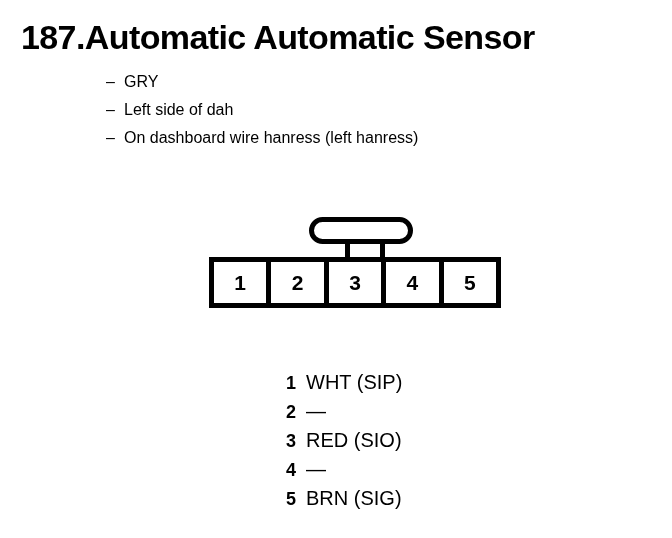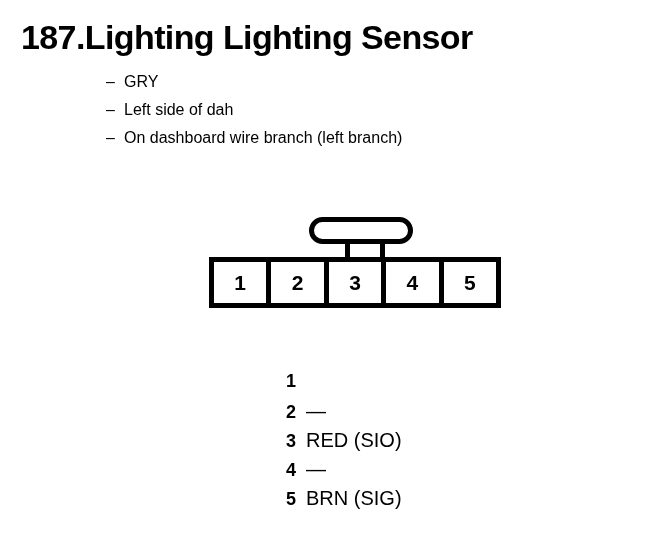--- a/index.html
+++ b/index.html
@@ -123,32 +123,32 @@
     font-size: 18px;
   }
   .legend-val {
     margin-left: 10px;
   }
 </style>
 </head>
 <body>
 
 <div id="page-title">
-  <span class="num">187.</span><span>Lighting Lighting Sensor</span>
+  <span class="num">187.</span><span>Automatic Automatic Sensor</span>
 </div>
 
 <div id="bullet-list">
   <span class="bullet-row">
     <span class="bullet-dash">–</span><span>GRY</span>
   </span>
   <span class="bullet-row">
     <span class="bullet-dash">–</span><span>Left side of dah</span>
   </span>
   <span class="bullet-row">
-    <span class="bullet-dash">–</span><span>On dashboard wire branch (left branch)</span>
+    <span class="bullet-dash">–</span><span>On dashboard wire hanress (left hanress)</span>
   </span>
 </div>
 
 <div id="connector">
 
   <div id="connector-latch"></div>
   <div class="latch-stem" id="latch-stem-left"></div>
   <div class="latch-stem" id="latch-stem-right"></div>
 
   <div id="connector-body">
@@ -157,20 +157,21 @@
     <div class="pin-cell">3</div>
     <div class="pin-cell">4</div>
     <div class="pin-cell">5</div>
   </div>
 
 </div>
 
 <div id="pin-legend">
   <div class="legend-row">
     <span class="legend-num">1</span>
+    <span class="legend-val">WHT (SIP)</span>
   </div>
   <div class="legend-row">
     <span class="legend-num">2</span>
     <span class="legend-val">—</span>
   </div>
   <div class="legend-row">
     <span class="legend-num">3</span>
     <span class="legend-val">RED (SIO)</span>
   </div>
   <div class="legend-row">

